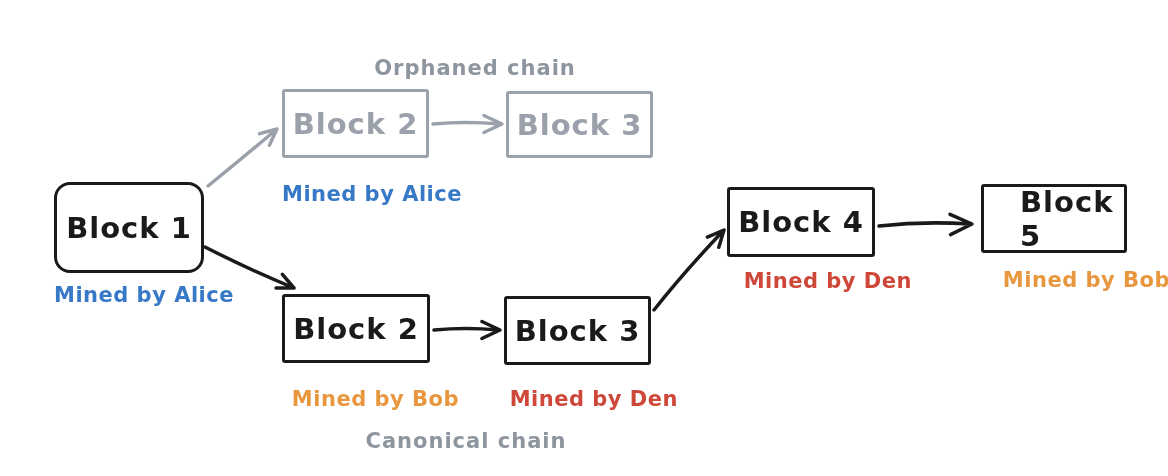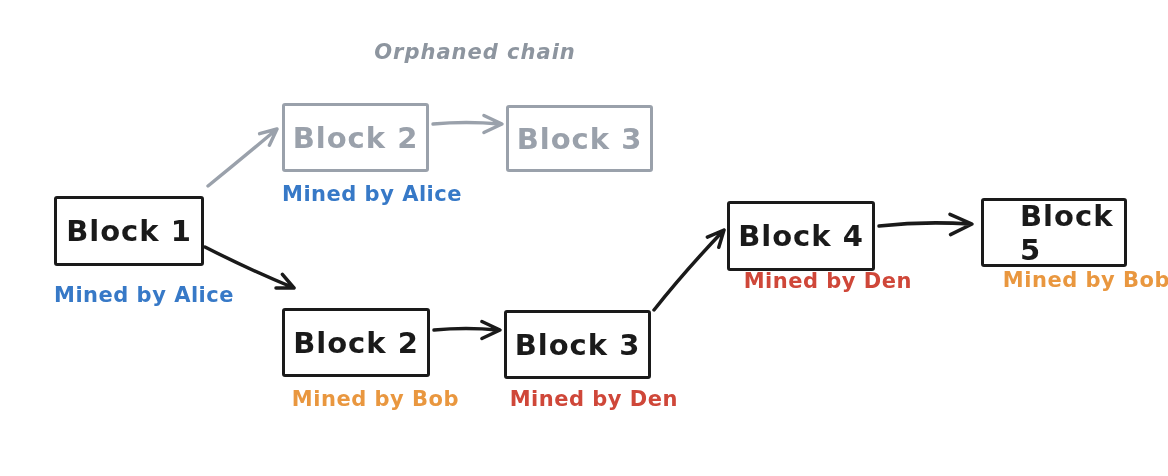--- a/index.html
+++ b/index.html
@@ -8,50 +8,50 @@
     font-family:"DejaVu Sans",sans-serif;overflow:hidden;
   }
   .arrows-layer{position:absolute;left:0;top:0;width:1168px;height:476px;}
   .arrow{fill:none;stroke-linecap:round;stroke-linejoin:round;}
   .arrow--black{stroke:var(--c-black,#1a1a1a);stroke-width:3.5;}
   .arrow--gray{stroke:var(--c-gray,#9aa1ab);stroke-width:3.4;}
   .block{
     position:absolute;box-sizing:border-box;background:#ffffff;
     border:3px solid var(--c-black,#1a1a1a);border-radius:3px;
     display:flex;align-items:center;justify-content:center;
-    font-size:29px;font-weight:bold;letter-spacing:1px;color:var(--c-black,#1a1a1a);margin-top:14px;
+    font-size:29px;font-weight:bold;letter-spacing:1px;color:var(--c-black,#1a1a1a);
   }
   .block--orphan{border-color:var(--c-gray,#9aa1ab);color:var(--c-gray,#9aa1ab);}
   .miner{
     position:absolute;width:220px;text-align:right;
     font-size:21px;font-weight:bold;letter-spacing:0.5px;white-space:nowrap;
   }
   .chain-title{
     position:absolute;width:240px;text-align:center;
     font-size:21px;font-weight:bold;letter-spacing:1px;
     color:var(--c-gray_text,#8d959f);white-space:nowrap;
   }
   
-  .pos-block1{left:54px;top:182px;width:150px;height:70px;}
+  .pos-block1{left:54px;top:182px;width:150px;height:91px;border-radius:16px;}
   .pos-oblock2{left:282px;top:89px;width:147px;height:69px;}
   .pos-oblock3{left:506px;top:91px;width:147px;height:67px;}
   .pos-block2{left:282px;top:294px;width:148px;height:69px;}
   .pos-block3{left:504px;top:296px;width:147px;height:69px;}
   .pos-block4{left:727px;top:187px;width:148px;height:70px;}
   .pos-block5{left:981px;top:184px;width:146px;height:69px;padding-left:36px;}
   
   .pos-m-block1{left:14px;top:283px;}
   .pos-m-oblock2{left:242px;top:182px;}
   .pos-m-oblock3{left:466px;top:184px;}
   .pos-m-block2{left:239px;top:387px;}
   .pos-m-block3{left:458px;top:387px;}
   .pos-m-block4{left:692px;top:269px;}
   .pos-m-block5{left:950px;top:268px;}
   
-  .pos-orphan-title{left:355px;top:40px;font-style:italic;}
+  .pos-orphan-title{left:355px;top:56px;}
   .pos-canonical-title{left:346px;top:429px;}
 </style>
 </head>
 <body>
 
 <div class="canvas">
 
   <svg class="arrows-layer" viewBox="0 0 1168 476" xmlns="http://www.w3.org/2000/svg">
     <path class="arrow arrow--gray" d="M208,186 Q240,160 277,129 M259.6,133.7 L277,129 L269.4,145.3"></path>
     <path class="arrow arrow--gray" d="M433,124 Q466,121 500,124 M483.9,115.5 L502,124 L483.9,132.5"></path>
@@ -85,14 +85,15 @@
     <span>Block 5</span>
   </div>
 
   <div class="miner pos-m-block1" style="color: rgb(55, 121, 199);">Mined by Alice</div>
   <div class="miner pos-m-oblock2" style="color: rgb(55, 121, 199);">Mined by Alice</div>
   <div class="miner pos-m-block2" style="color: rgb(233, 151, 63);">Mined by Bob</div>
   <div class="miner pos-m-block3" style="color: rgb(207, 71, 57);">Mined by Den</div>
   <div class="miner pos-m-block4" style="color: rgb(207, 71, 57);">Mined by Den</div>
   <div class="miner pos-m-block5" style="color: rgb(233, 151, 63);">Mined by Bob</div>
 
+  <div class="chain-title pos-canonical-title">Canonical chain</div>
 
 </div>
 
 </body></html>

